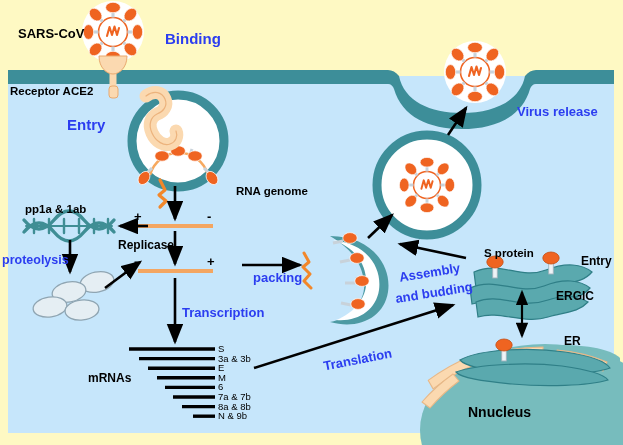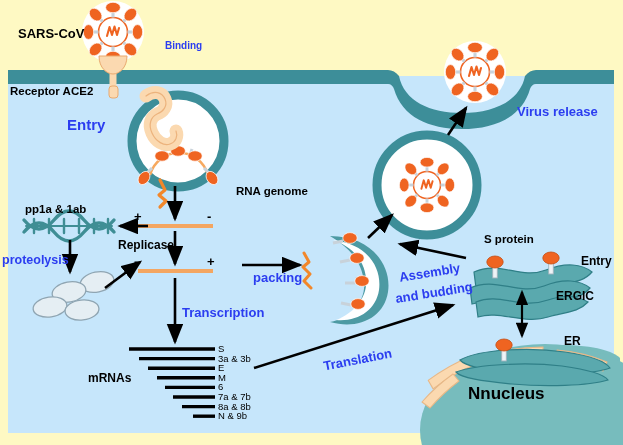--- a/index.html
+++ b/index.html
@@ -246,21 +246,21 @@
       <line x1="466" y1="258" x2="400" y2="244" marker-end="url(#arrowBlk)"></line>
 
       <line x1="254" y1="368" x2="453" y2="305" marker-end="url(#arrowBlk)"></line>
 
       <line x1="522" y1="336" x2="522" y2="292" marker-end="url(#arrowBlkSm)" marker-start="url(#arrowBlkStart)" stroke-width="2.2"></line>
     </g>
   </svg>
 
   <div class="lbl lbl-black" style="left:18px;top:26px;font-size:13px;">SARS-CoV</div>
 
-  <div class="lbl lbl-blue" style="left:165px;top:40px;font-size:10px;">Binding</div>
+  <div class="lbl lbl-blue" style="left:165px;top:30px;font-size:15px;">Binding</div>
 
   <div class="lbl lbl-black" style="left:10px;top:85px;font-size:11.5px;">Receptor  ACE2</div>
 
   <div class="lbl lbl-blue" style="left:67px;top:116px;font-size:15px;">Entry</div>
 
   <div class="lbl lbl-black" style="left:197px;top:185px;font-size:11.5px;padding-left:39px;">RNA genome</div>
 
   <div class="lbl lbl-black" style="left:25px;top:203px;font-size:11.5px;">pp1a &amp; 1ab</div>
 
   <div class="lbl lbl-blue" style="left:2px;top:253px;font-size:12.5px;">proteolysis</div>
@@ -278,29 +278,29 @@
 
   <div class="lbl lbl-black" style="left:88px;top:371px;font-size:12px;">mRNAs</div>
 
   <div class="lbl lbl-blue" style="left:323px;top:352px;font-size:13px;transform:rotate(-11deg);">Translation</div>
 
   <div class="lbl lbl-blue" style="left:399px;top:265px;font-size:13px;transform:rotate(-9deg);">Assembly</div>
   <div class="lbl lbl-blue" style="left:395px;top:285px;font-size:13px;transform:rotate(-9deg);">and budding</div>
 
   <div class="lbl lbl-blue" style="left:517px;top:104px;font-size:13px;">Virus release</div>
 
-  <div class="lbl lbl-black" style="left:484px;top:233px;font-size:11.5px;">S protein</div>
+  <div class="lbl lbl-black" style="left:484px;top:247px;font-size:11.5px;">S protein</div>
 
   <div class="lbl lbl-black" style="left:581px;top:254px;font-size:12px;">Entry</div>
 
   <div class="lbl lbl-black" style="left:556px;top:289px;font-size:12px;">ERGIC</div>
 
   <div class="lbl lbl-black" style="left:564px;top:334px;font-size:12px;">ER</div>
 
-  <div class="lbl lbl-black" style="left:468px;top:384px;font-size:17px;text-align:center;">Nnucleus</div>
+  <div class="lbl lbl-black" style="left:468px;top:404px;font-size:14px;text-align:center;">Nnucleus</div>
 
   <div id="mrna-labels">
       <div class="lbl lbl-black tiny" style="left: 218px; top: 343px; font-size: 9.5px; font-weight: normal;">S</div>
       <div class="lbl lbl-black tiny" style="left: 218px; top: 352.6px; font-size: 9.5px; font-weight: normal;">3a &amp; 3b</div>
       <div class="lbl lbl-black tiny" style="left: 218px; top: 362.2px; font-size: 9.5px; font-weight: normal;">E</div>
       <div class="lbl lbl-black tiny" style="left: 218px; top: 371.8px; font-size: 9.5px; font-weight: normal;">M</div>
       <div class="lbl lbl-black tiny" style="left: 218px; top: 381.4px; font-size: 9.5px; font-weight: normal;">6</div>
       <div class="lbl lbl-black tiny" style="left: 218px; top: 391px; font-size: 9.5px; font-weight: normal;">7a &amp; 7b</div>
       <div class="lbl lbl-black tiny" style="left: 218px; top: 400.6px; font-size: 9.5px; font-weight: normal;">8a &amp; 8b</div>
       <div class="lbl lbl-black tiny" style="left: 218px; top: 410.2px; font-size: 9.5px; font-weight: normal;">N &amp; 9b</div>

